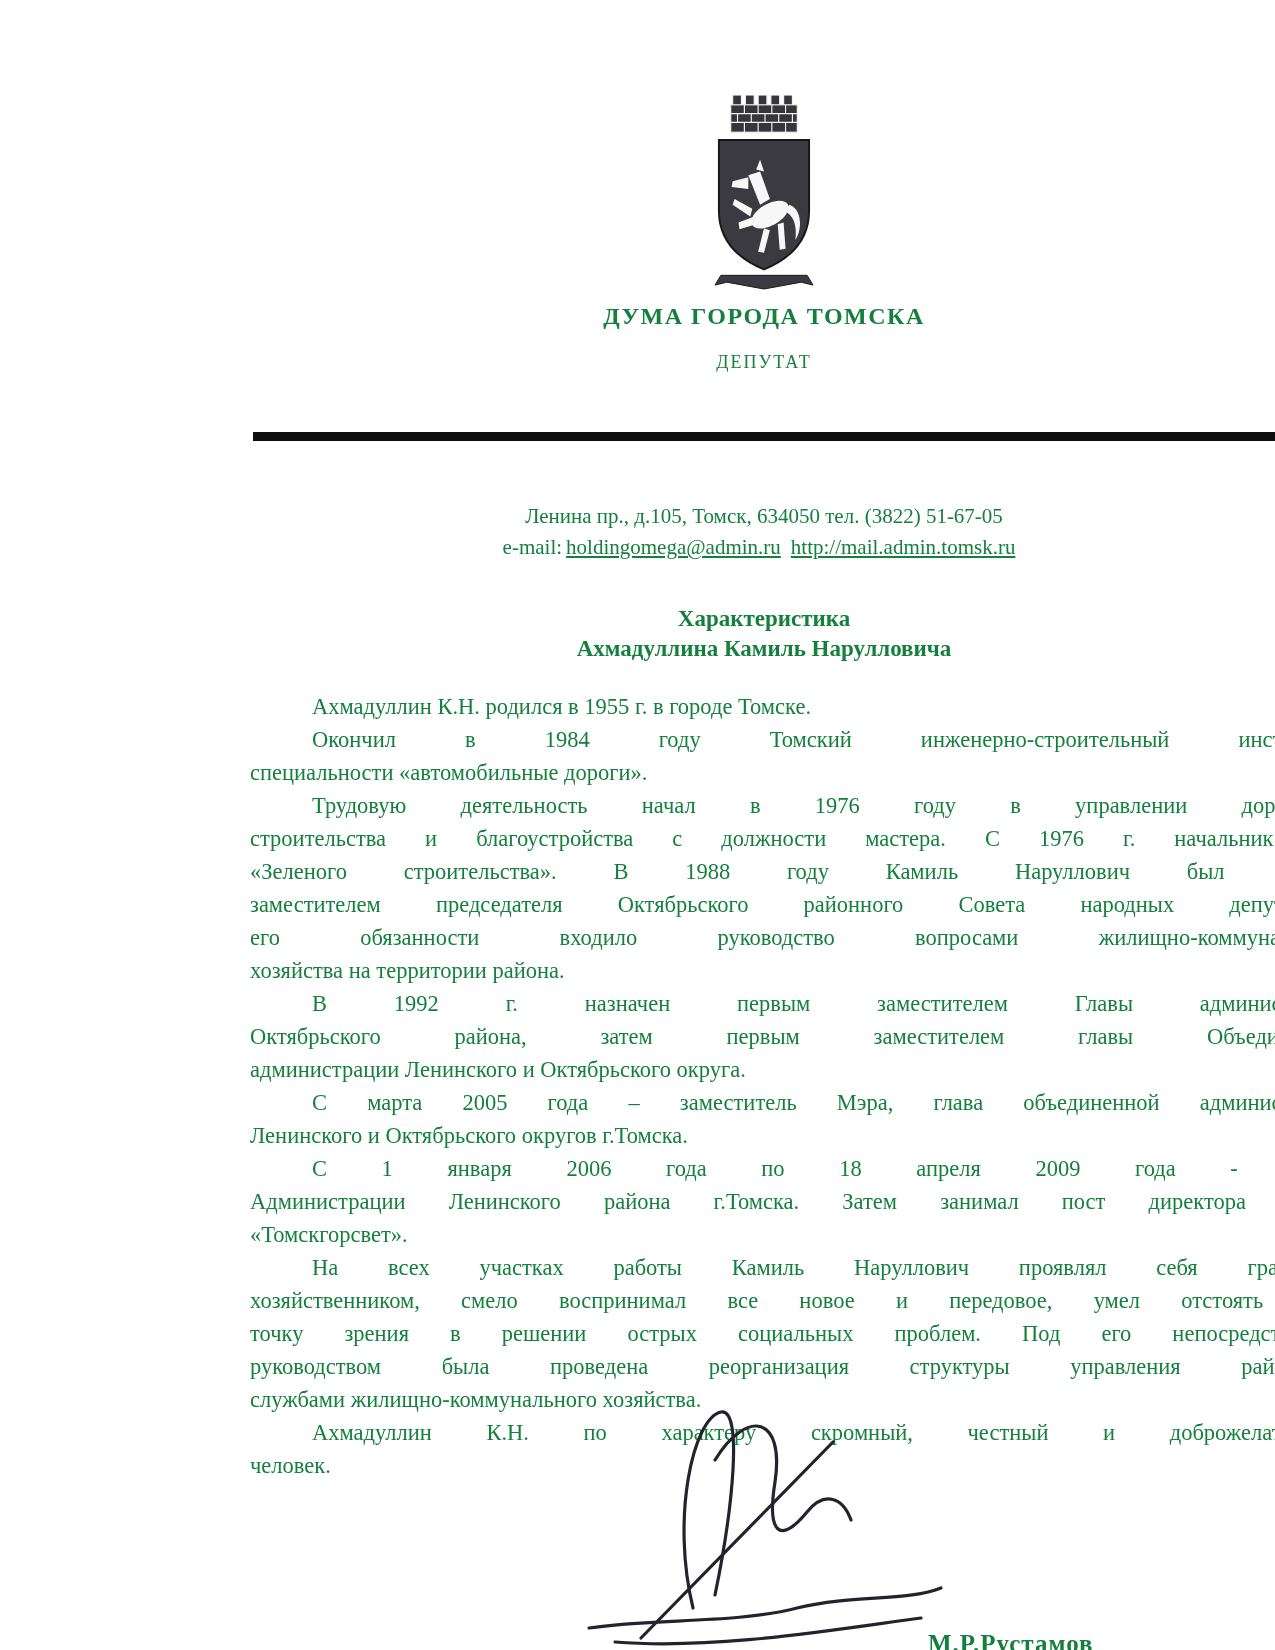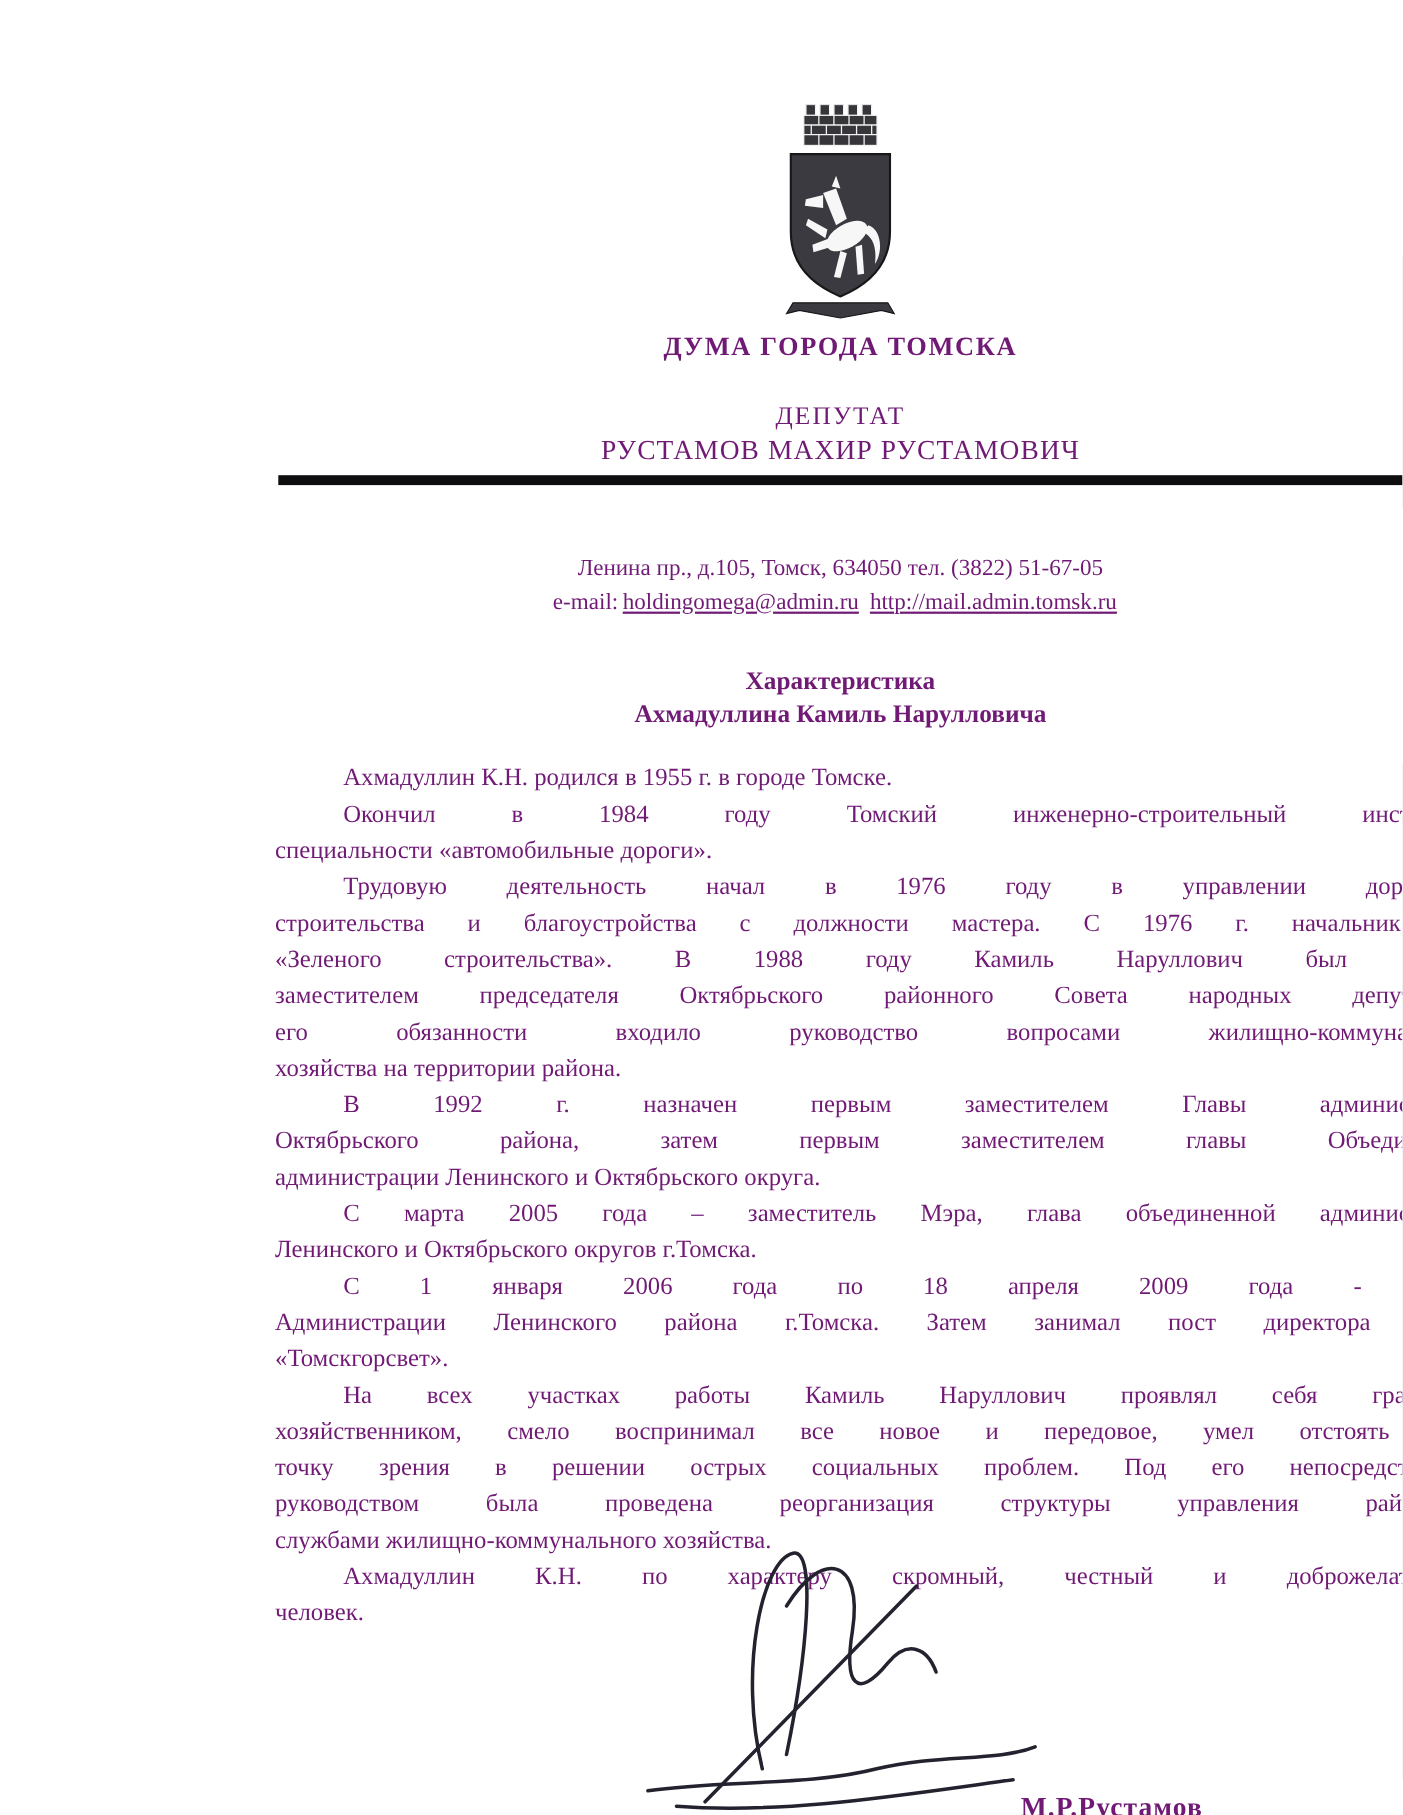--- a/index.html
+++ b/index.html
@@ -3,29 +3,29 @@
 <meta charset="utf-8">
 <style>
   html, body { margin: 0; padding: 0; background: #e9e9e9; }
   .page {
     position: relative;
     width: 1275px;
     height: 1650px;
     background: #ffffff;
     overflow: hidden;
     font-family: "Liberation Serif", "DejaVu Serif", serif;
-    color: #701a75;
+    color: #15803d;
   }
   .abs { position: absolute; }
 
   
   .emblem { left: 703px; top: 95px; width: 122px; height: 196px; }
   .center-band { left: 253px; width: 1022px; text-align: center; }
   .org      { top: 303px; font-size: 24px; font-weight: 700; letter-spacing: 1.5px; }
-  .role     { top: 352px; font-size: 23px; letter-spacing: 2px; margin-top: 13px; }
+  .role     { top: 352px; font-size: 18px; letter-spacing: 2px; }
   .dep-name { top: 396px; font-size: 25px; letter-spacing: 1px; }
   .rule     { left: 253px; top: 432px; width: 1072px; height: 9px; background: #0e0e10; }
   .contact  { top: 501px; font-size: 21px; line-height: 31px; }
   .contact .lbl { margin-right: 4px; }
   .contact .lnk { text-decoration: underline; margin-right: 10px; }
 
   
   .doc-title    { top: 606px; font-size: 23px; font-weight: 700; }
   .doc-subtitle { top: 636px; font-size: 23px; font-weight: 700; }
 
@@ -87,21 +87,20 @@
         <polygon points="74,132 76,158 82,157 80,130"></polygon>
         <path d="M86,112 C98,116 100,136 92,148 C94,132 90,122 80,118 Z"></path>
       </g>
 
       <path d="M16,184 L104,184 L110,194 L98,191 L60,198 L22,191 L10,194 Z" fill="#3a3a40" stroke="#18181a" stroke-width="1"></path>
     </svg>
   </div>
 
   <div class="abs center-band org">ДУМА ГОРОДА ТОМСКА</div>
   <div class="abs center-band role">ДЕПУТАТ</div>
-  <div class="abs center-band dep-name">РУСТАМОВ МАХИР РУСТАМОВИЧ</div>
 
   <div class="abs rule"></div>
 
   <div class="abs center-band contact">
     <div>Ленина пр., д.105, Томск, 634050 тел. (3822) 51-67-05</div>
     <div>
       <span class="lbl">e-mail:</span><span class="lnk">holdingomega@admin.ru</span><span class="lnk">http://mail.admin.tomsk.ru</span>
     </div>
   </div>
 

